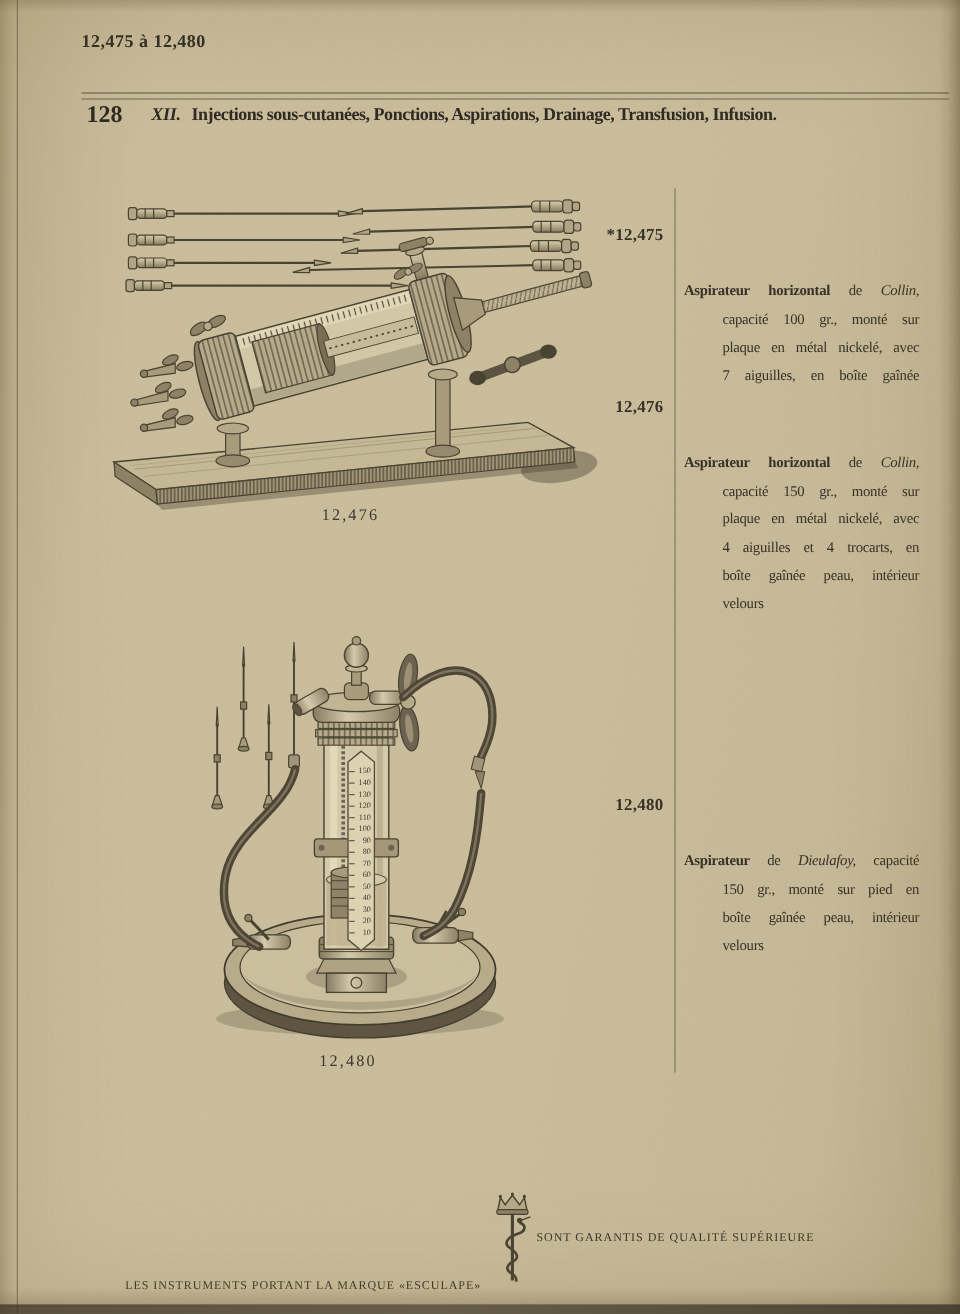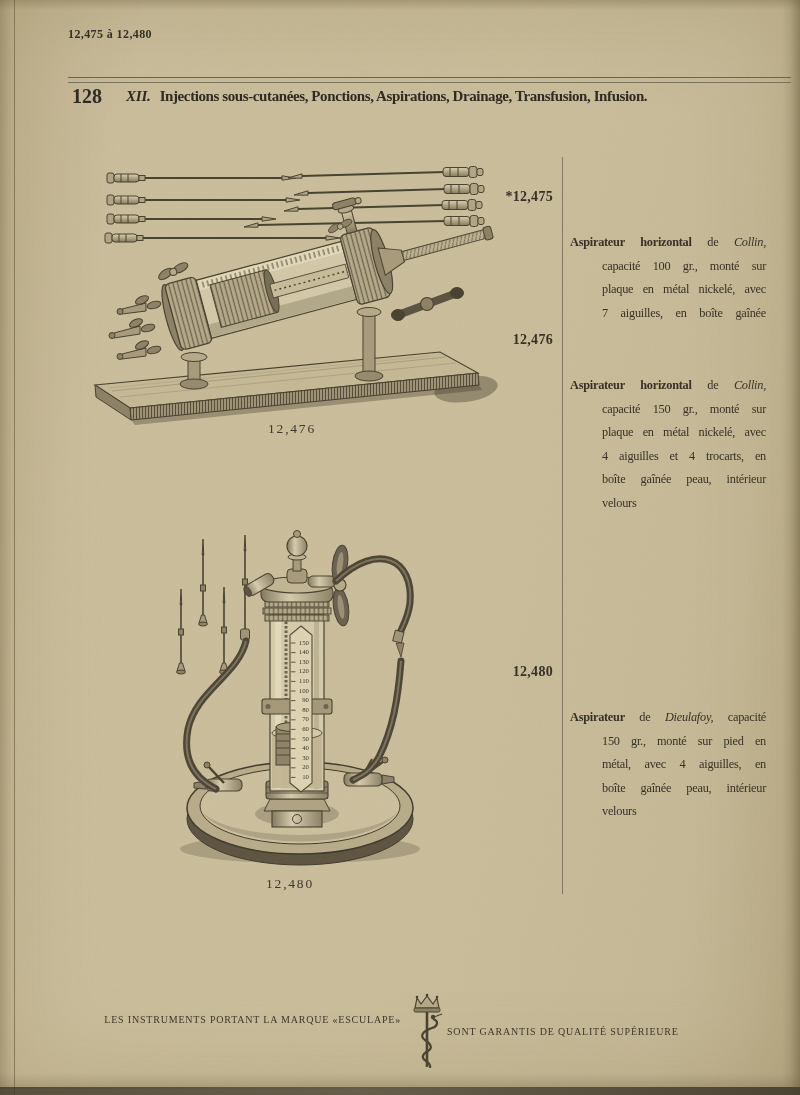--- a/index.html
+++ b/index.html
@@ -1,20 +1,20 @@
 <!DOCTYPE html>
 <html><head>
 <meta charset="utf-8">
 <style>
   html,body{margin:0;padding:0;background:#b3a585;}
   .page{position:relative;width:800px;height:1095px;overflow:hidden;
         background:linear-gradient(100deg,#c2b491 0%,#ccbf9e 15%,#ccbf9d 55%,#c7ba98 85%,#bcae8a 100%);
         font-family:"Liberation Serif",serif;color:#2e2a21;}
   
-  .range{position:absolute;left:68px;top:27px;font-size:12px;font-weight:bold;letter-spacing:.4px;color:#2c2820;}
+  .range{position:absolute;left:68px;top:27px;font-size:15px;font-weight:bold;letter-spacing:.4px;color:#2c2820;}
   .titlerow{position:absolute;left:72px;top:45px;display:flex;align-items:center;white-space:nowrap;margin-top:40px;}
   .pnum{font-size:20px;font-weight:bold;color:#2c2820;}
   .chap{font-size:15px;font-weight:bold;margin-left:24px;color:#2c2820;letter-spacing:-.2px;font-style:italic;}
   .ptitle{font-size:15px;font-weight:bold;margin-left:9px;color:#2c2820;letter-spacing:-.4px;}
   .rule{position:absolute;left:68px;top:77px;width:723px;height:4px;
         border-top:1.8px solid #6a6350;border-bottom:1.1px solid #7b7360;}
   
   .coldiv{position:absolute;left:562px;top:157px;width:1.3px;height:737px;background:#6f6754;opacity:.8;}
   
   .fig1{position:absolute;left:90px;top:145px;width:410px;height:290px;margin:0;}
@@ -28,21 +28,21 @@
   .desc{position:absolute;left:570px;width:196px;font-size:12.3px;letter-spacing:-.25px;
         color:#332e24;margin-top:46px;}
   .dl{height:23.5px;line-height:23.5px;text-align:justify;}
   .jfull{text-align-last:justify;}
   .ind{margin-left:32px;}
   .b{font-weight:bold;}
   .i{font-style:italic;}
   .n1{top:185px;} .n2{top:328px;} .n3{top:660px;}
   .d1{top:185px;} .d2{top:328px;} .d3{top:660px;}
   
-  .f-left{position:absolute;top:1014px;left:100px;width:301px;text-align:right;
+  .f-left{position:absolute;top:1066px;left:100px;width:301px;text-align:right;
           font-size:10px;letter-spacing:.8px;color:#3a3428;}
   .f-right{position:absolute;top:1026px;left:447px;width:320px;text-align:left;
           font-size:10px;letter-spacing:.8px;color:#3a3428;}
   .logo{position:absolute;left:405px;top:993px;}
   
   .tex,.vig,.edge-l,.edge-r,.edge-t,.edge-b,.edge-b2{position:absolute;pointer-events:none;}
   .tex{left:0;top:0;}
   .vig{left:0;top:0;right:0;bottom:0;box-shadow:inset 0 0 90px 12px rgba(128,108,66,.22);}
   .edge-l{left:0;top:0;bottom:0;width:14px;
           background:linear-gradient(to right,rgba(120,105,70,.35),rgba(120,105,70,.10) 60%,rgba(0,0,0,0));
@@ -453,21 +453,20 @@
 
   <div class="num n3">12,480</div>
   <div class="desc d3">
     <div class="dl jfull">
       <span class="b">Aspirateur</span>
       <span>de</span>
       <span class="i">Dieulafoy,</span>
       <span>capacité</span>
     </div>
     <div class="dl ind jfull">150 gr., monté sur pied en</div>
-    <div class="dl ind jfull">métal, avec 4 aiguilles, en</div>
     <div class="dl ind jfull">boîte gaînée peau, intérieur</div>
     <div class="dl ind">velours</div>
   </div>
 
   <div class="f-left">LES INSTRUMENTS PORTANT LA MARQUE «ESCULAPE»</div>
   <svg class="logo" width="44" height="80" viewBox="0 0 44 80">
     <g stroke="#46402f" fill="none">
       <g>
         <path d="M10,15 L12,5 L16,11 L22,3 L28,11 L32,5 L34,15 Z" stroke-width="1.2" fill="#b7ab8a"></path>
         <circle cx="12" cy="4" r="1.3" fill="#46402f" stroke="none"></circle>

